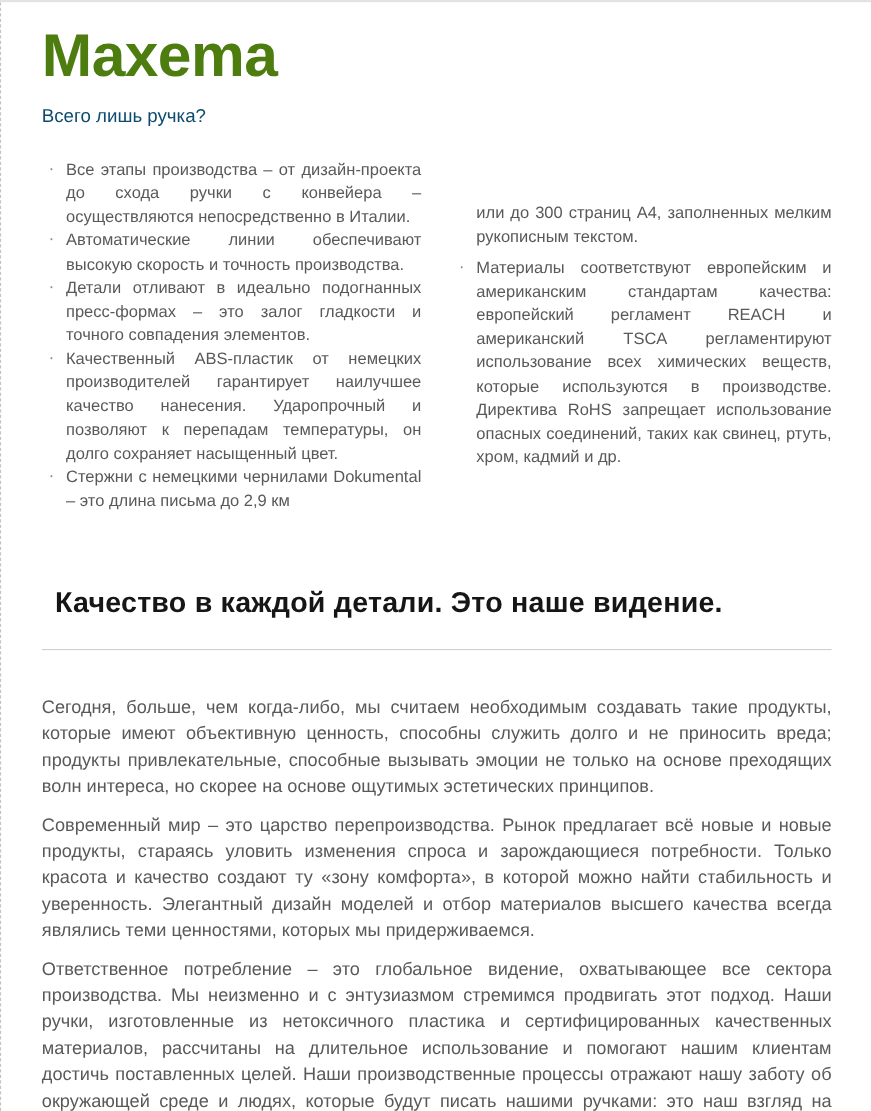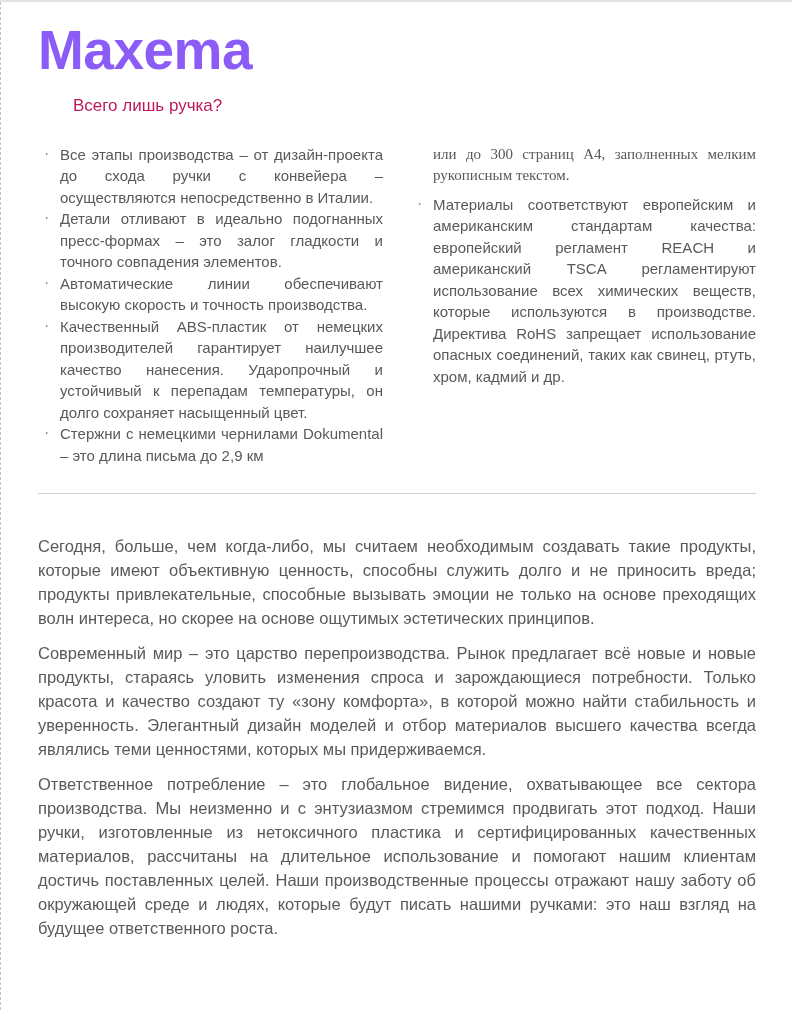--- a/index.html
+++ b/index.html
@@ -19,57 +19,56 @@
     left: 0; top: 0; bottom: 0;
     width: 0;
     border-left: 1px dashed #c3c3c3;
   }
   .page {
     padding: 20px 36px 0 38px;
   }
   .logo {
     font-size: 55px;
     font-weight: 700;
-    color: #8b5cf6;
+    color: #4d7c0f;
     letter-spacing: -0.5px;
     line-height: 1.05;
     margin: 0;
   }
   .tagline {
     margin-top: 16px;
     font-size: 17px;
-    color: #be185d;
-    margin-left: 35px;
+    color: #0c4a6e;
   }
   .columns {
     display: flex;
     gap: 28px;
     margin-top: 28px;
     font-size: 15px;
     line-height: 21.5px;
     color: #595959;
     text-align: justify;
+    align-items: center;
   }
   .col { flex: 1 1 0; min-width: 0; }
   .feature-item {
     position: relative;
     padding-left: 22px;
   }
   .feature-item::before {
     content: "\00B7";
     position: absolute;
     left: 6px;
     top: -1px;
     color: #8a8a8a;
     font-size: 16px;
   }
   .continuation {
     padding-left: 22px;
     margin-bottom: 7px;
-    font-family: Liberation Serif, serif;
   }
   .section-heading {
     margin: 66px 0 0;
     padding-left: 12px;
     font-size: 26px;
     font-weight: 700;
     color: #161616;
     letter-spacing: 0.2px;
   }
   .divider {
@@ -93,31 +92,32 @@
 <div class="page-edge"></div>
 
 <div class="page">
 
   <h1 class="logo">Maxema</h1>
   <div class="tagline">Всего лишь ручка?</div>
 
   <div class="columns">
     <div class="col">
       <div class="feature-item">Все этапы производства – от дизайн-проекта до схода ручки с конвейера – осуществляются непосредственно в Италии.</div>
+      <div class="feature-item">Автоматические линии обеспечивают высокую скорость и точность производства.</div>
       <div class="feature-item">Детали отливают в идеально подогнанных пресс-формах – это залог гладкости и точного совпадения элементов.</div>
-      <div class="feature-item">Автоматические линии обеспечивают высокую скорость и точность производства.</div>
-      <div class="feature-item">Качественный ABS-пластик от немецких производителей гарантирует наилучшее качество нанесения. Ударопрочный и устойчивый к перепадам температуры, он долго сохраняет насыщенный цвет.</div>
+      <div class="feature-item">Качественный ABS-пластик от немецких производителей гарантирует наилучшее качество нанесения. Ударопрочный и позволяют к перепадам температуры, он долго сохраняет насыщенный цвет.</div>
       <div class="feature-item">Стержни с немецкими чернилами Dokumental – это длина письма до 2,9 км</div>
     </div>
     <div class="col">
       <div class="continuation">или до 300 страниц А4, заполненных мелким рукописным текстом.</div>
       <div class="feature-item">Материалы соответствуют европейским и американским стандартам качества: европейский регламент REACH и американский TSCA регламентируют использование всех химических веществ, которые используются в производстве. Директива RoHS запрещает использование опасных соединений, таких как свинец, ртуть, хром, кадмий и др.</div>
     </div>
   </div>
 
+  <h2 class="section-heading">Качество в каждой детали. Это наше видение.</h2>
   <hr class="divider">
 
   <div class="body-copy">
     <p>Сегодня, больше, чем когда-либо, мы считаем необходимым создавать такие продукты, которые имеют объективную ценность, способны служить долго и не приносить вреда; продукты привлекательные, способные вызывать эмоции не только на основе преходящих волн интереса, но скорее на основе ощутимых эстетических принципов.</p>
     <p>Современный мир – это царство перепроизводства. Рынок предлагает всё новые и новые продукты, стараясь уловить изменения спроса и зарождающиеся потребности. Только красота и качество создают ту «зону комфорта», в которой можно найти стабильность и уверенность. Элегантный дизайн моделей и отбор материалов высшего качества всегда являлись теми ценностями, которых мы придерживаемся.</p>
     <p>Ответственное потребление – это глобальное видение, охватывающее все сектора производства. Мы неизменно и с энтузиазмом стремимся продвигать этот подход. Наши ручки, изготовленные из нетоксичного пластика и сертифицированных качественных материалов, рассчитаны на длительное использование и помогают нашим клиентам достичь поставленных целей. Наши производственные процессы отражают нашу заботу об окружающей среде и людях, которые будут писать нашими ручками: это наш взгляд на будущее ответственного роста.</p>
   </div>
 
 </div>
 

